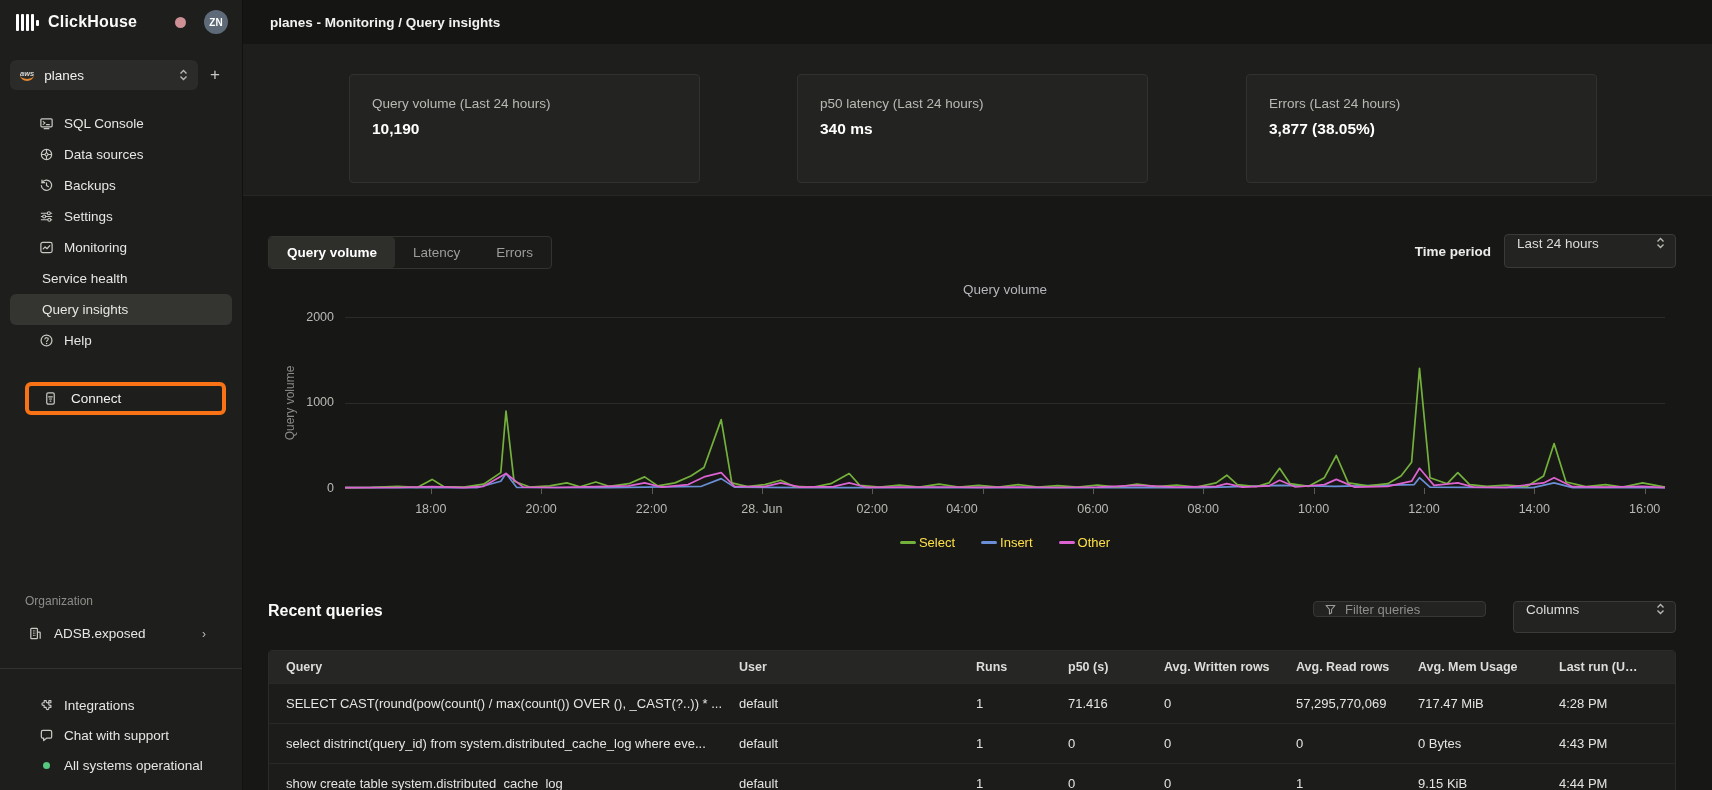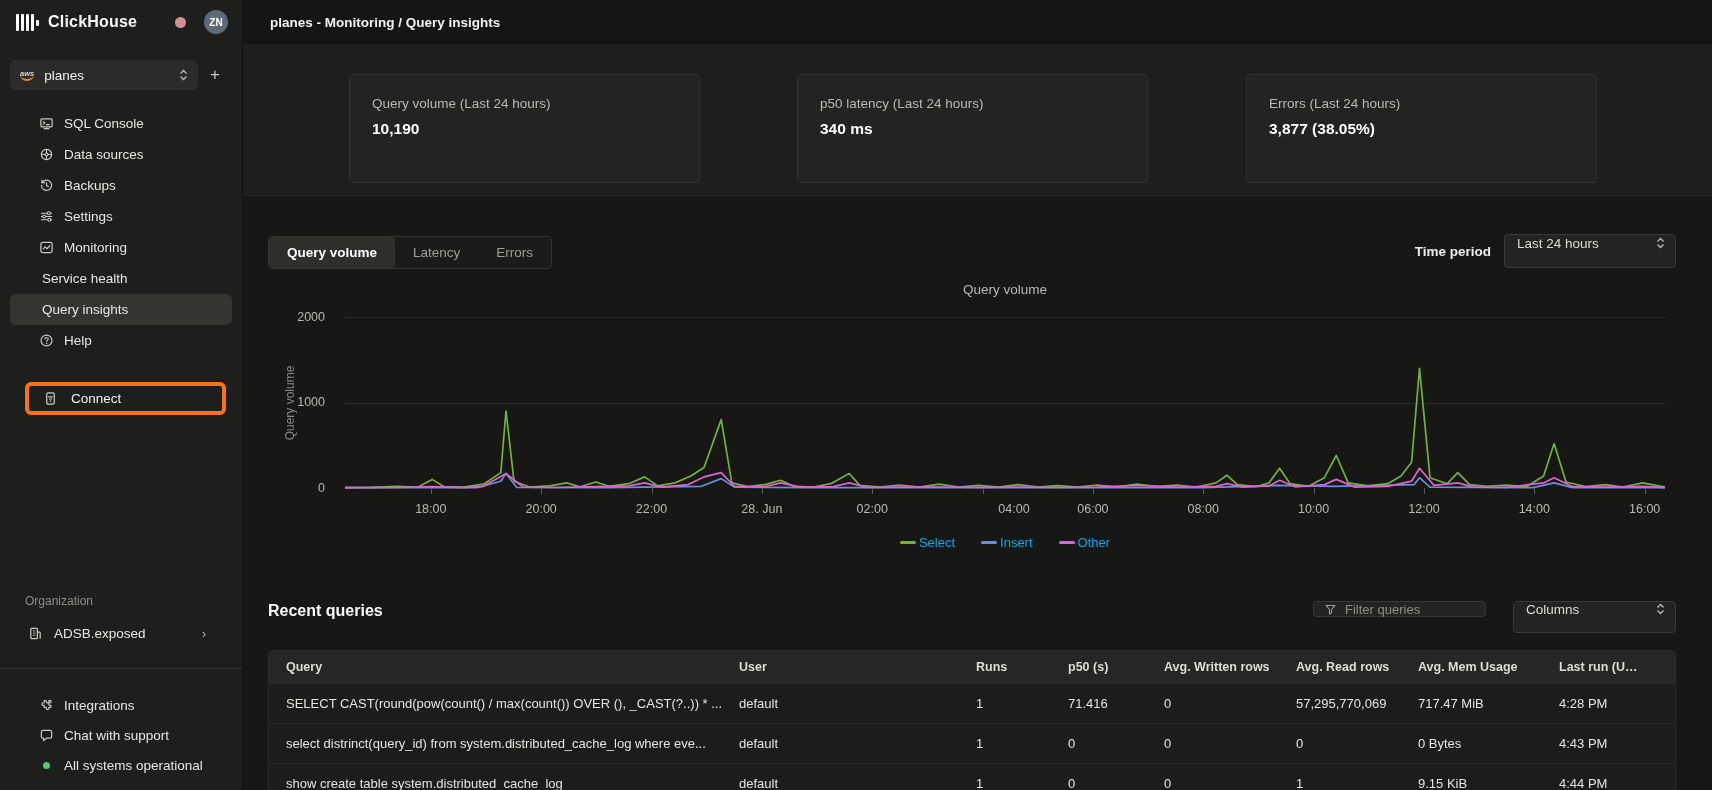--- a/index.html
+++ b/index.html
@@ -64,29 +64,29 @@
   .select-box { height:34px; background:#232321; border:1px solid #3a3a38; border-radius:4px;
     display:flex; align-items:center; justify-content:space-between; padding:0 10px 16px 12px;
     font-size:13.5px; color:#dcdcd8; cursor:pointer; }
   .select-box.period { width:172px; }
 
   
   .chart-title { position:absolute; left:102px; width:1320px; top:86px; text-align:center;
     font-size:13.5px; color:#b6b6bc; }
   .ylab { position:absolute; left:-20px; top:199px; width:135px; height:16px; text-align:center;
     transform:rotate(-90deg); font-size:12px; color:#8a8a87; }
-  .ytick { position:absolute; left:27px; width:55px; text-align:right; font-size:12.5px; color:#b9b9b4; }
+  .ytick { position:absolute; left:36px; width:55px; text-align:right; font-size:12.5px; color:#b9b9b4; }
   .plot { position:absolute; left:102px; top:121px; width:1320px; height:171px; }
   .gridline { position:absolute; left:0; right:0; height:1px; background:#3c3c3a; opacity:.55; }
   .plot svg { position:absolute; left:0; top:0; width:100%; height:100%; overflow:visible; }
   .xtickmark { position:absolute; top:171px; width:1px; height:6px; background:#5a5a57; }
   .xlab { position:absolute; top:185px; transform:translateX(-50%); font-size:12.5px; color:#b9b9b4; white-space:nowrap; }
   .legend { position:absolute; left:102px; width:1320px; top:339px; display:flex;
     justify-content:center; gap:26px; align-items:center; }
-  .legend-item { display:flex; align-items:center; gap:3px; font-size:13px; color:#0ea5e9; cursor:pointer; }
+  .legend-item { display:flex; align-items:center; gap:3px; font-size:13px; color:#fde047; cursor:pointer; }
   .legend-dash { width:16px; height:3px; border-radius:2px; }
 
   
   .rq-title { position:absolute; left:25px; top:406px; font-size:16px; font-weight:700; color:#fafaf8; }
   .filter-box { position:absolute; right:226px; top:405px; width:173px; height:16px; background:#232321;
     border:1px solid #373735; border-radius:4px; display:flex; align-items:center; padding:0 10px; gap:8px; }
   .filter-box input { background:transparent; border:0; outline:none; color:#d8d8d4;
     font-size:13px; width:100%; font-family:inherit; }
   .filter-box input::placeholder { color:#8d8d89; }
   .columns-box { position:absolute; right:36px; top:405px; width:163px; height:32px; }
@@ -307,21 +307,21 @@
           <div class="xlab" style="left: 85.8px;">18:00</div>
           <div class="xtickmark" style="left: 196.152px;"></div>
           <div class="xlab" style="left: 196.152px;">20:00</div>
           <div class="xtickmark" style="left: 306.504px;"></div>
           <div class="xlab" style="left: 306.504px;">22:00</div>
           <div class="xtickmark" style="left: 416.856px;"></div>
           <div class="xlab" style="left: 416.856px;">28. Jun</div>
           <div class="xtickmark" style="left: 527.208px;"></div>
           <div class="xlab" style="left: 527.208px;">02:00</div>
           <div class="xtickmark" style="left: 637.56px;"></div>
-          <div class="xlab" style="left: 669px; text-align: right;">04:00</div>
+          <div class="xlab" style="left: 617px; text-align: right;">04:00</div>
           <div class="xtickmark" style="left: 747.912px;"></div>
           <div class="xlab" style="left: 747.912px;">06:00</div>
           <div class="xtickmark" style="left: 858.264px;"></div>
           <div class="xlab" style="left: 858.264px;">08:00</div>
           <div class="xtickmark" style="left: 968.616px;"></div>
           <div class="xlab" style="left: 968.616px;">10:00</div>
           <div class="xtickmark" style="left: 1078.97px;"></div>
           <div class="xlab" style="left: 1078.97px;">12:00</div>
           <div class="xtickmark" style="left: 1189.32px;"></div>
           <div class="xlab" style="left: 1189.32px;">14:00</div>

